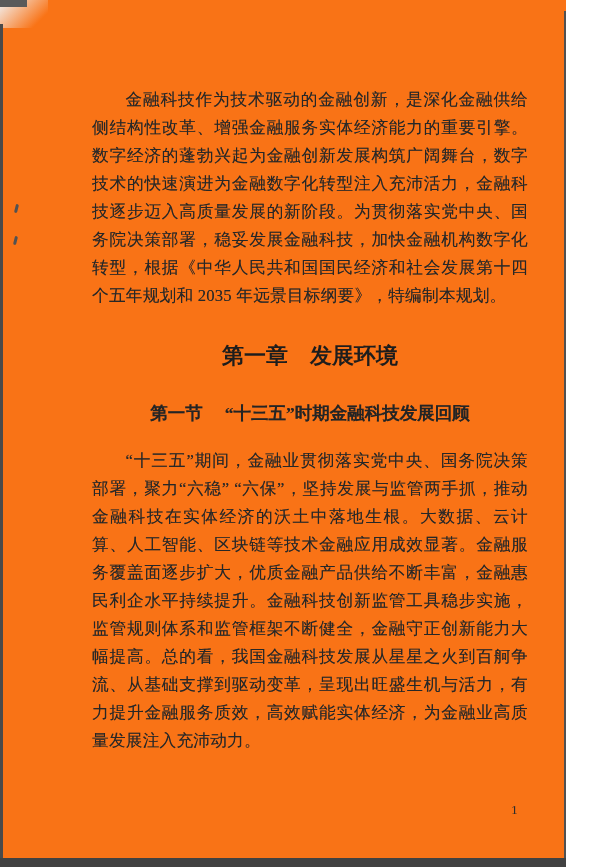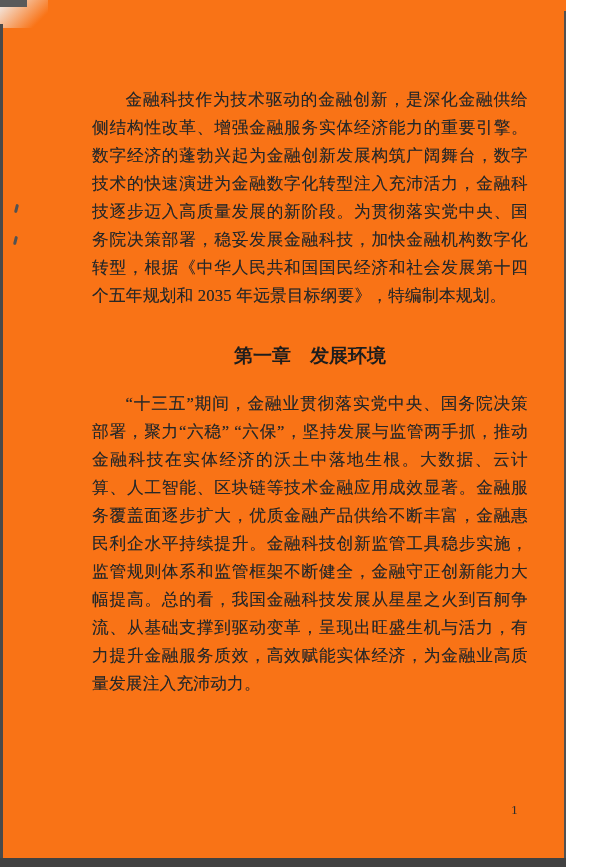--- a/index.html
+++ b/index.html
@@ -57,21 +57,21 @@
     text-align: justify;
     text-align-last: left;
     text-justify: inter-character;
     text-indent: 2em;
     letter-spacing: 0.2px;
     text-shadow: 0 0 0.5px rgba(55,55,55,0.55);
     font-family: "Liberation Serif", "DejaVu Serif", serif;
   }
   .chapter-heading {
     margin: 34px 0 0 0;
-    font-size: 19px;
+    font-size: 22px;
     line-height: 24px;
     font-weight: bold;
     text-align: center;
     color: #1d1d1d;
     font-family: "Liberation Sans", "DejaVu Sans", sans-serif;
   }
   .section-heading {
     margin: 34px 0 0 0;
     font-size: 17.5px;
     line-height: 23px;
@@ -103,19 +103,20 @@
   <div class="edge edge-right"></div>
   <div class="edge edge-bottom"></div>
   <div class="speck speck-1"></div>
   <div class="speck speck-2"></div>
 
   <div class="content">
     <p class="body-text">金融科技作为技术驱动的金融创新，是深化金融供给侧结构性改革、增强金融服务实体经济能力的重要引擎。数字经济的蓬勃兴起为金融创新发展构筑广阔舞台，数字技术的快速演进为金融数字化转型注入充沛活力，金融科技逐步迈入高质量发展的新阶段。为贯彻落实党中央、国务院决策部署，稳妥发展金融科技，加快金融机构数字化转型，根据《中华人民共和国国民经济和社会发展第十四个五年规划和 2035 年远景目标纲要》，特编制本规划。</p>
 
     <h1 class="chapter-heading">第一章　发展环境</h1>
 
+    <h2 class="section-heading">第一节　 “十三五”时期金融科技发展回顾</h2>
 
     <p class="body-text para-2">“十三五”期间，金融业贯彻落实党中央、国务院决策部署，聚力“六稳” “六保”，坚持发展与监管两手抓，推动金融科技在实体经济的沃土中落地生根。大数据、云计算、人工智能、区块链等技术金融应用成效显著。金融服务覆盖面逐步扩大，优质金融产品供给不断丰富，金融惠民利企水平持续提升。金融科技创新监管工具稳步实施，监管规则体系和监管框架不断健全，金融守正创新能力大幅提高。总的看，我国金融科技发展从星星之火到百舸争流、从基础支撑到驱动变革，呈现出旺盛生机与活力，有力提升金融服务质效，高效赋能实体经济，为金融业高质量发展注入充沛动力。</p>
   </div>
 
   <div class="page-number">1</div>
 
 </div>
 
 </body></html>

